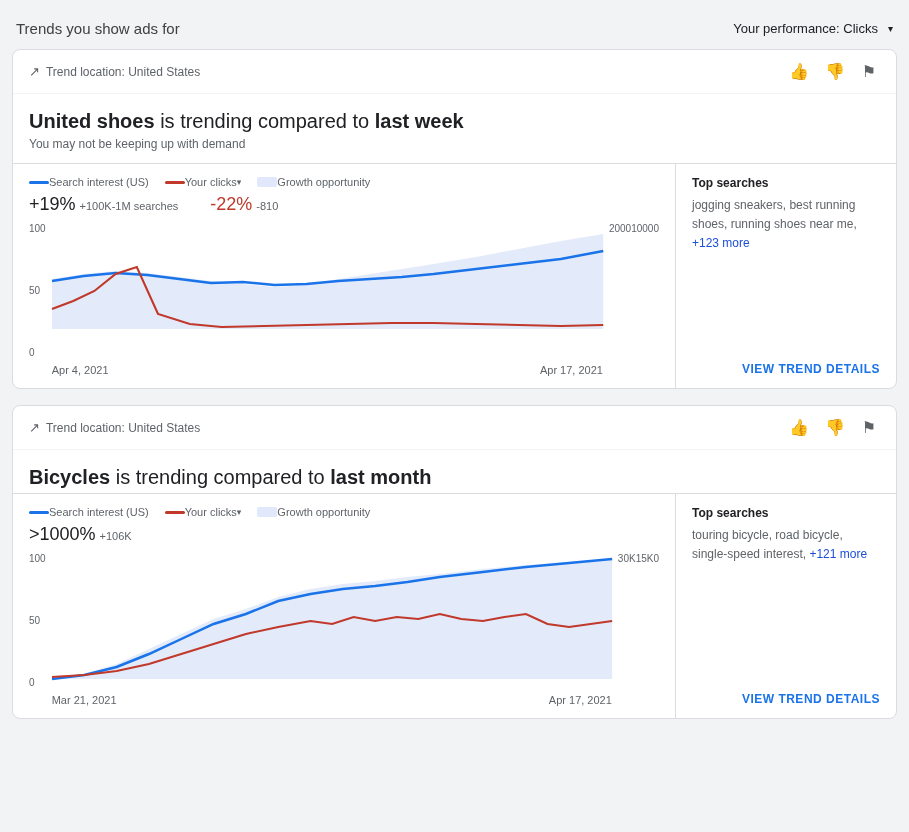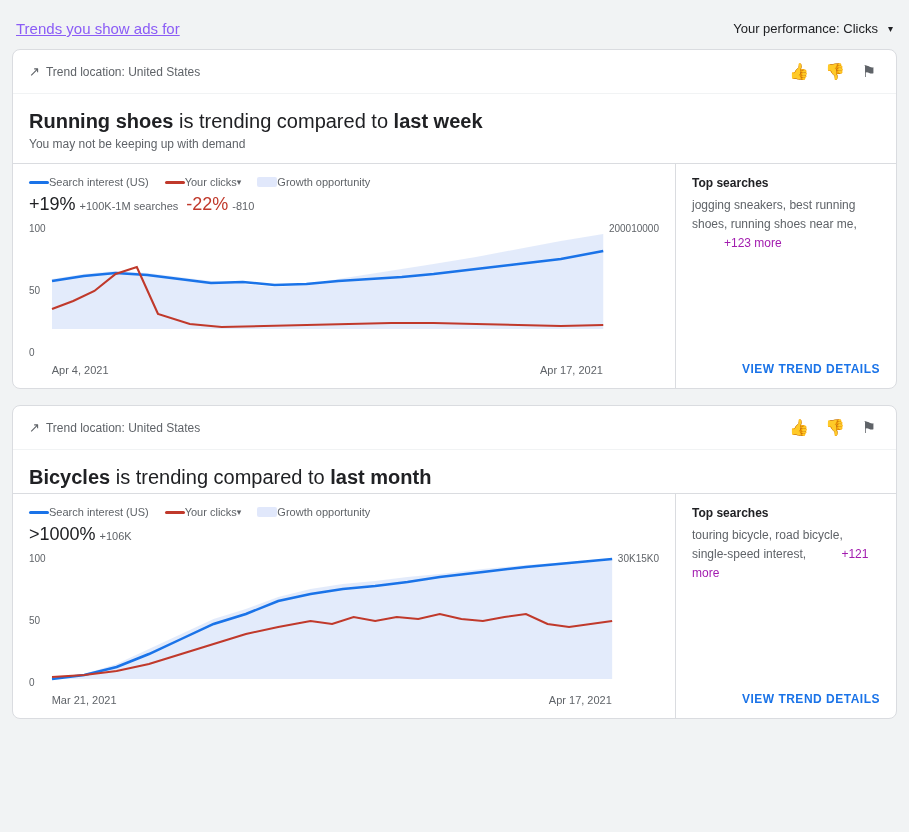--- a/index.html
+++ b/index.html
@@ -12,22 +12,21 @@
     }
     .page-header {
       display: flex;
       justify-content: space-between;
       align-items: center;
       padding: 8px 4px 12px 4px;
     }
     .page-title {
       font-size: 15px;
       font-weight: 500;
-      color: #8b5cf6;
-      text-decoration: underline;
+      color: #404040;
     }
     .performance-selector {
       display: flex;
       align-items: center;
       gap: 10px;
       font-size: 13px;
       color: #202124;
       cursor: pointer;
     }
     .card {
@@ -117,44 +116,43 @@
       border-radius: 2px;
     }
     .legend-area {
       width: 20px;
       height: 10px;
       border-radius: 2px;
       opacity: 0.4;
     }
     .stats-row {
       display: flex;
-      gap: 8px;
+      gap: 32px;
       margin-bottom: 4px;
     }
     .stat-block { display: flex; align-items: baseline; gap: 4px; }
     .stat-pct { font-size: 18px; font-weight: 500; color: #202124; }
     .stat-sub { font-size: 11px; color: #5f6368; text-align: center; }
     .stat-neg { color: #c0392b; }
     svg.chart { width: 100%; overflow: visible; }
     .x-labels { display: flex; justify-content: space-between; font-size: 11px; color: #5f6368; margin-top: 2px; }
     .top-searches-label {
       font-size: 12px;
       font-weight: 600;
       color: #202124;
       margin-bottom: 6px;
     }
     .top-searches-text {
       font-size: 12px;
       color: #5f6368;
       line-height: 1.6;
     }
     .more-link {
-      color: #a21caf;
+      color: #1d4ed8;
       text-decoration: none;
-      margin-left: 32px;
     }
     .view-trend {
       font-size: 12px;
       font-weight: 600;
       color: #1a73e8;
       text-decoration: none;
       display: block;
       text-align: right;
       margin-top: 8px;
       letter-spacing: 0.5px;
@@ -180,21 +178,21 @@
       <span>Trend location: United States</span>
     </div>
     <div class="trend-actions">
       <button class="action-btn">👍</button>
       <button class="action-btn">👎</button>
       <button class="action-btn">⚑</button>
     </div>
   </div>
   <div class="card-body">
     <div class="card-headline">
-      <strong>Running shoes</strong><span> is trending compared to </span><strong>last week</strong>
+      <strong>United shoes</strong><span> is trending compared to </span><strong>last week</strong>
     </div>
     <div class="card-subtext">You may not be keeping up with demand</div>
   </div>
   <div class="chart-section">
     <div class="chart-main">
       <div class="legend">
         <div class="legend-item">
           <div class="legend-line" style="background:#1a73e8;"></div>
           <span>Search interest (US)</span>
         </div>

